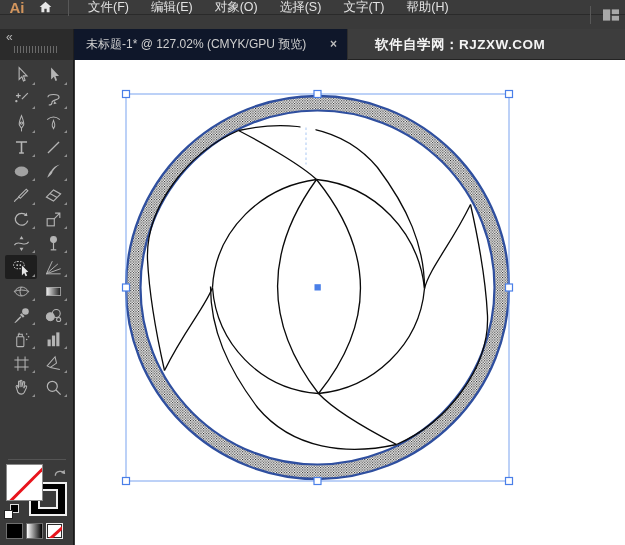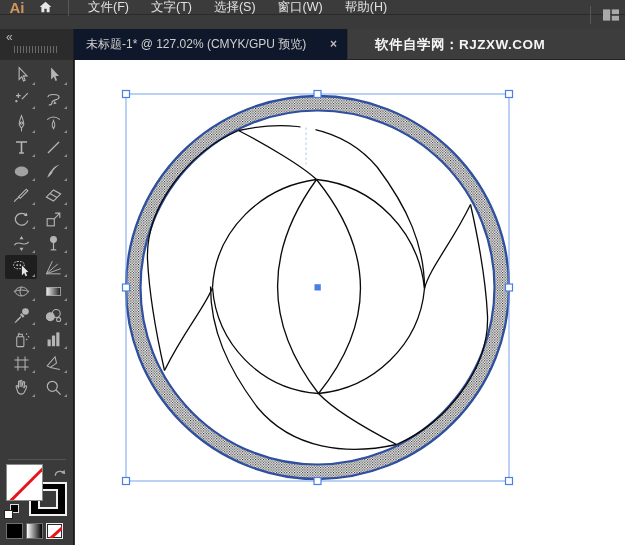--- a/index.html
+++ b/index.html
@@ -260,23 +260,24 @@
 <div class="menubar">
   <div class="ai-logo">Ai</div>
   <div class="home-btn">
     <svg width="15" height="14" viewBox="0 0 24 24">
         <path d="M12 3 L2 12 H5 V21 H10 V15 H14 V21 H19 V12 H22 Z" fill="#e6e6e6"></path>
       </svg>
   </div>
   <div class="mb-sep"></div>
   <div class="menu-items" id="menu-items">
       <div class="menu-item">文件(F)</div>
+      <div class="menu-item">编辑(E)</div>
+      <div class="menu-item">对象(O)</div>
+      <div class="menu-item">选择(S)</div>
       <div class="menu-item">文字(T)</div>
-      <div class="menu-item">选择(S)</div>
-      <div class="menu-item">窗口(W)</div>
       <div class="menu-item">帮助(H)</div>
     </div>
   <div class="mb-right">
     <div class="mb-sep"></div>
     <svg width="20" height="16" viewBox="0 0 24 20">
         <g fill="#a9a9a9">
           <rect x="2" y="3" width="9" height="14"></rect>
           <rect x="13" y="3" width="9" height="6"></rect>
           <rect x="13" y="11" width="9" height="6"></rect>
         </g>

